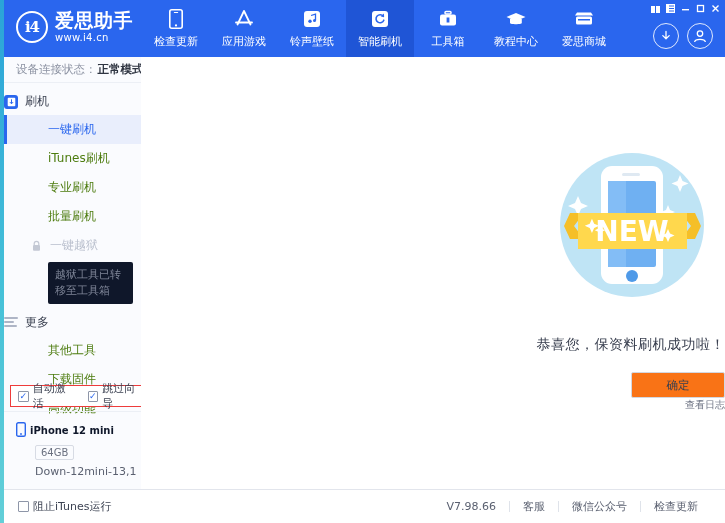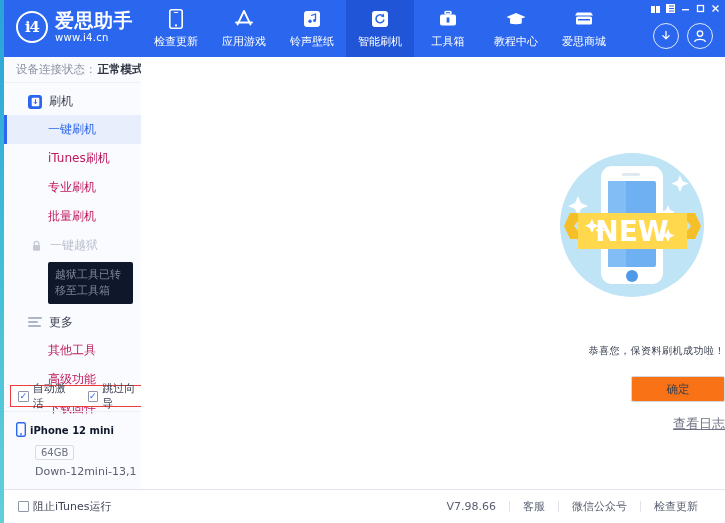--- a/index.html
+++ b/index.html
@@ -84,38 +84,38 @@
   }
   .conn-status {
     height: 26px; display: flex; align-items: center;
     padding-left: 12px; font-size: 11.5px; color: #8d93a3;
     border-bottom: 1px solid #eceff5;
   }
   .conn-status b { color: #2f3542; font-weight: bold; margin-left: 1px; }
 
   .group-head {
     display: flex; align-items: center; gap: 7px;
-    height: 27px; padding-left: 24px; margin-top: 5px;
+    height: 27px; margin-top: 5px;
     font-size: 12px; color: #3c4252;
   }
   .sq-ico {
     width: 14px; height: 14px; border-radius: 3px;
     background: #2a66ee;
     display: flex; align-items: center; justify-content: center;
   }
   .lines-ico { width: 14px; display: flex; flex-direction: column; gap: 2px; }
   .lines-ico i { height: 2px; background: #aeb5c6; border-radius: 1px; display: block; }
   .lines-ico i:nth-child(1) { width: 14px; }
   .lines-ico i:nth-child(2) { width: 10px; }
   .lines-ico i:nth-child(3) { width: 13px; }
 
   .side-item {
     position: relative;
     height: 29px; display: flex; align-items: center;
-    padding-left: 44px; font-size: 12px; color: #be185d;
+    padding-left: 44px; font-size: 12px; color: #4d7c0f;
     cursor: pointer;
   }
   .side-item.active {
     background: #e9eefc; color: #2a66ee;
   }
   .side-item.active::before {
     content: ""; position: absolute; left: 0; top: 0; bottom: 0;
     width: 3px; background: #2a66ee;
   }
   .side-item.disabled { color: #b9bfcd; cursor: default; padding-left: 26px; gap: 7px; }
@@ -165,32 +165,32 @@
   .dev-model { margin: 5px 0 0 19px; font-size: 11px; color: #5a6070; }
 
   
   .main {
     position: absolute; left: 137px; top: 57px; right: 0; bottom: 34px;
     background: #ffffff;
     display: flex; flex-direction: column; align-items: flex-end;
   }
   .hero { margin-top: 76px; }
   .msg {
-    margin-top: 22px; font-size: 10px; color: #3a4050; letter-spacing: 0.5px;
+    margin-top: 14px; font-size: 14px; color: #3a4050; letter-spacing: 0.5px;
   }
   .ok-btn {
     margin-top: 18px;
     width: 94px; height: 26px;
     background: #f97316; border: 1px solid #d3d7e0; border-radius: 2px;
     font-size: 11.5px; color: #3a4050; cursor: pointer;
     font-family: inherit;
   }
   .log-link {
-    margin-top: 13px; font-size: 13px; color: #6d7383;
-    text-decoration: underline; cursor: pointer;
+    font-size: 10px; color: #6d7383;
+    cursor: pointer;
   }
 
   
   .footer {
     position: absolute; left: 0; right: 0; bottom: 0; height: 34px;
     background: #ffffff; border-top: 1px solid #e2e5ec;
     display: flex; align-items: center; justify-content: space-between;
     padding: 0 14px 0 14px;
   }
   .foot-right { display: flex; align-items: center; font-size: 11px; color: #5a6070; }
@@ -389,24 +389,24 @@
           <i></i>
           <i></i>
         </span>
       <span>更多</span>
     </div>
 
     <div class="side-item">
       <span>其他工具</span>
     </div>
     <div class="side-item">
+      <span>下载固件</span>
+    </div>
+    <div class="side-item">
       <span>高级功能</span>
-    </div>
-    <div class="side-item">
-      <span>下载固件</span>
     </div>
 
     <div class="opts-box">
       <label class="chk">
         <span class="box">✓</span>
         <span>自动激活</span>
       </label>
       <label class="chk">
         <span class="box">✓</span>
         <span>跳过向导</span>

